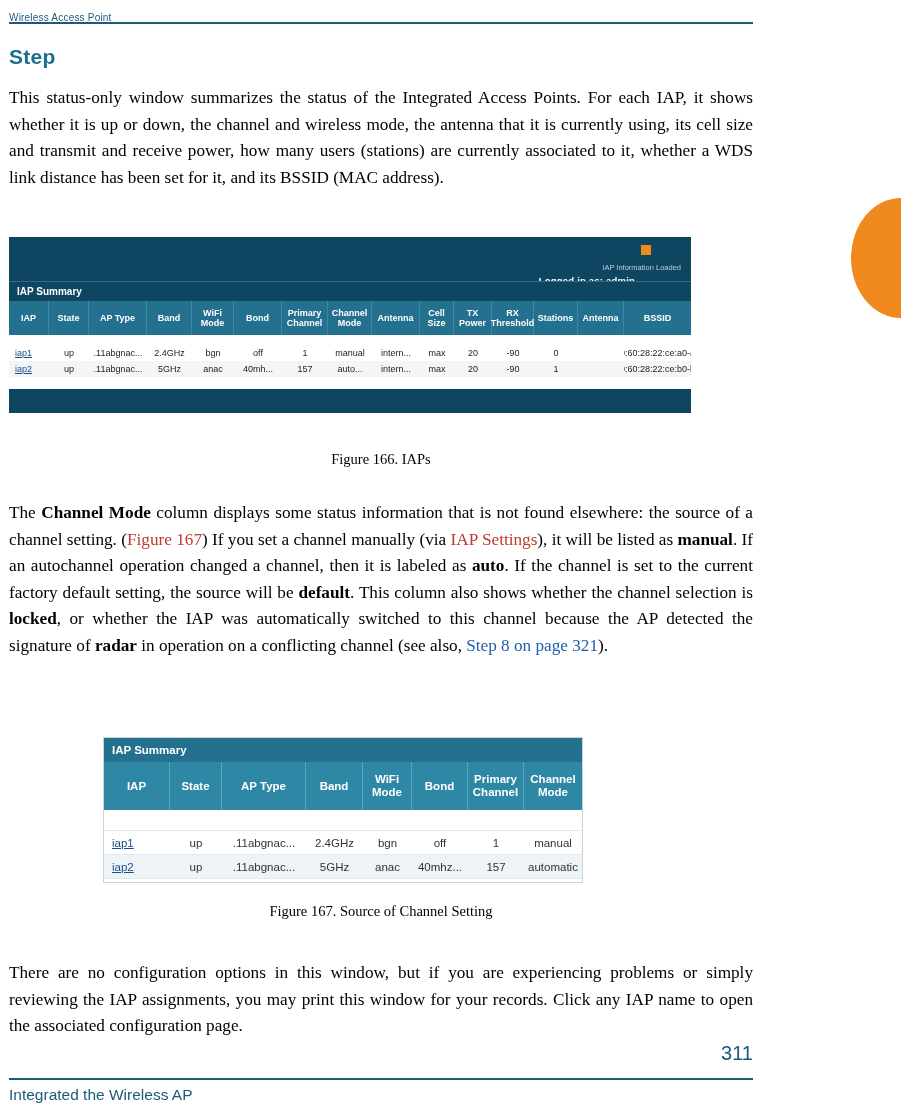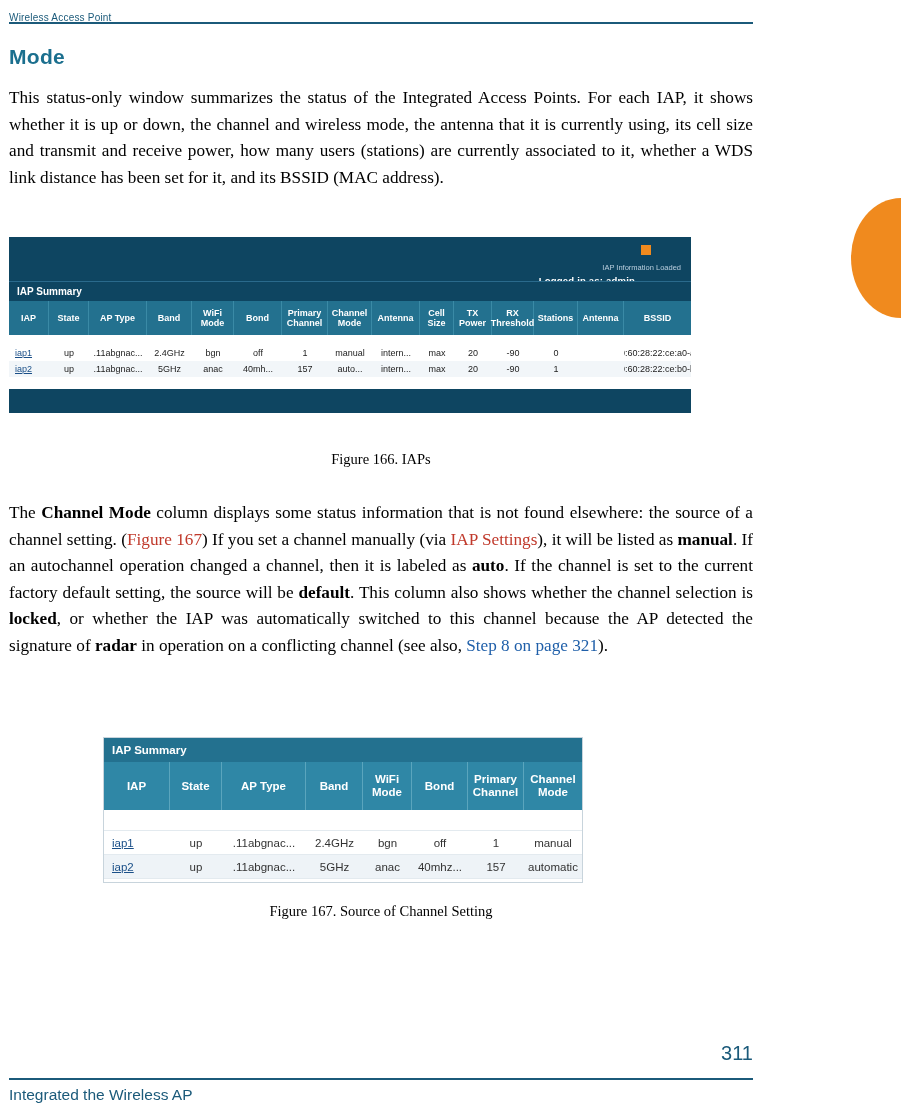--- a/index.html
+++ b/index.html
@@ -329,21 +329,21 @@
 </head>
 <body>
 
 <div class="page">
 
   <div class="header-title">Wireless Access Point</div>
   <div class="header-rule"></div>
 
   <div class="orange-tab"></div>
 
-  <h1 class="section-title">Mode</h1>
+  <h1 class="section-title">Step</h1>
 
   <p class="para p1">This status-only window summarizes the status of the Integrated Access Points. For each IAP, it shows whether it is up or down, the channel and wireless mode, the antenna that it is currently using, its cell size and transmit and receive power, how many users (stations) are currently associated to it, whether a WDS link distance has been set for it, and its BSSID (MAC address).</p>
 
   <div class="fig166">
     <div class="f166-topbar">
       <div class="f166-logged">Logged in as: admin</div>
       <div class="f166-orange-sq"></div>
       <div class="f166-subnote">IAP Information Loaded</div>
     </div>
     <div class="f166-summary">
@@ -440,18 +440,19 @@
       <div style="width:57px">5GHz</div>
       <div style="width:49px">anac</div>
       <div style="width:56px">40mhz...</div>
       <div style="width:56px">157</div>
       <div style="width:58px">automatic</div>
     </div>
   </div>
 
   <div class="caption c2">Figure 167. Source of Channel Setting</div>
 
+  <p class="para p3">There are no configuration options in this window, but if you are experiencing problems or simply reviewing the IAP assignments, you may print this window for your records. Click any IAP name to open the associated configuration page.</p>
 
   <div class="footer-rule"></div>
   <div class="footer-left">Integrated the Wireless AP</div>
   <div class="footer-right">311</div>
 
 </div>
 
 </body></html>

